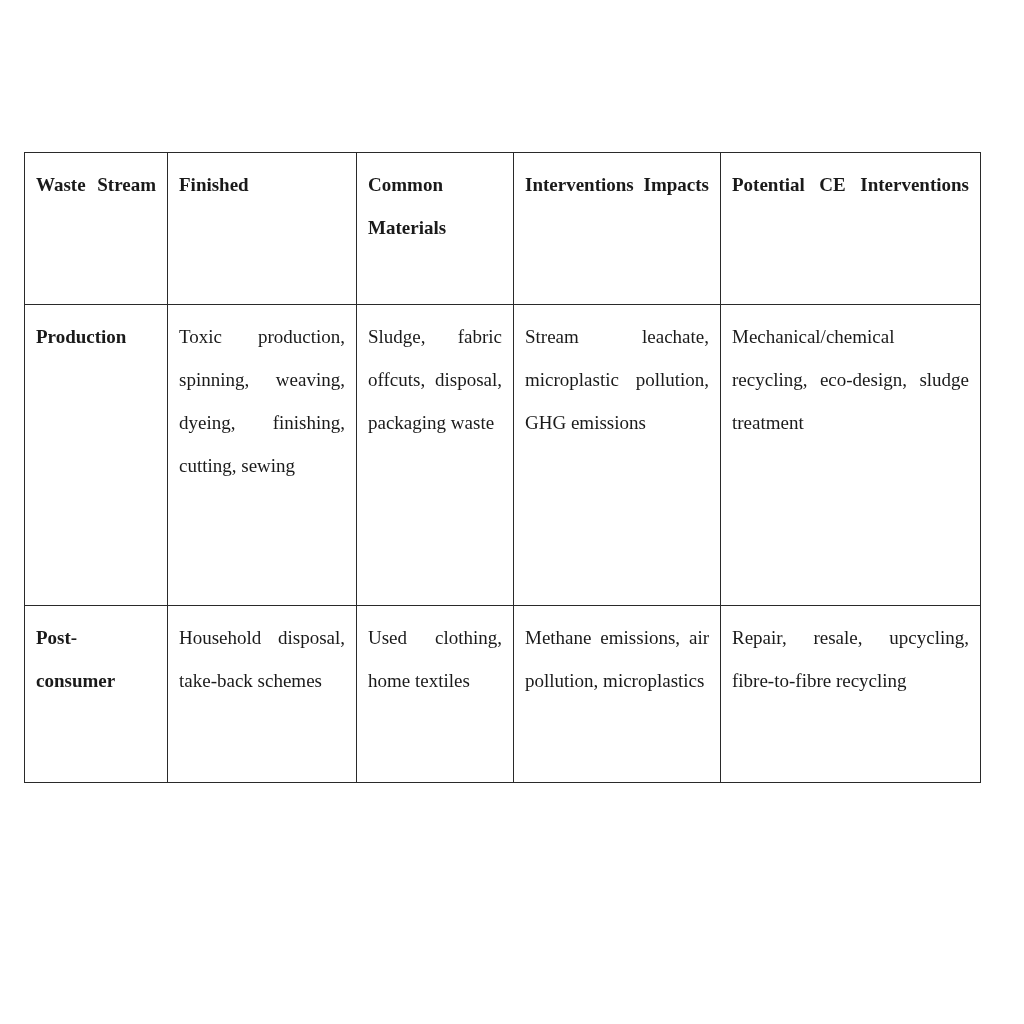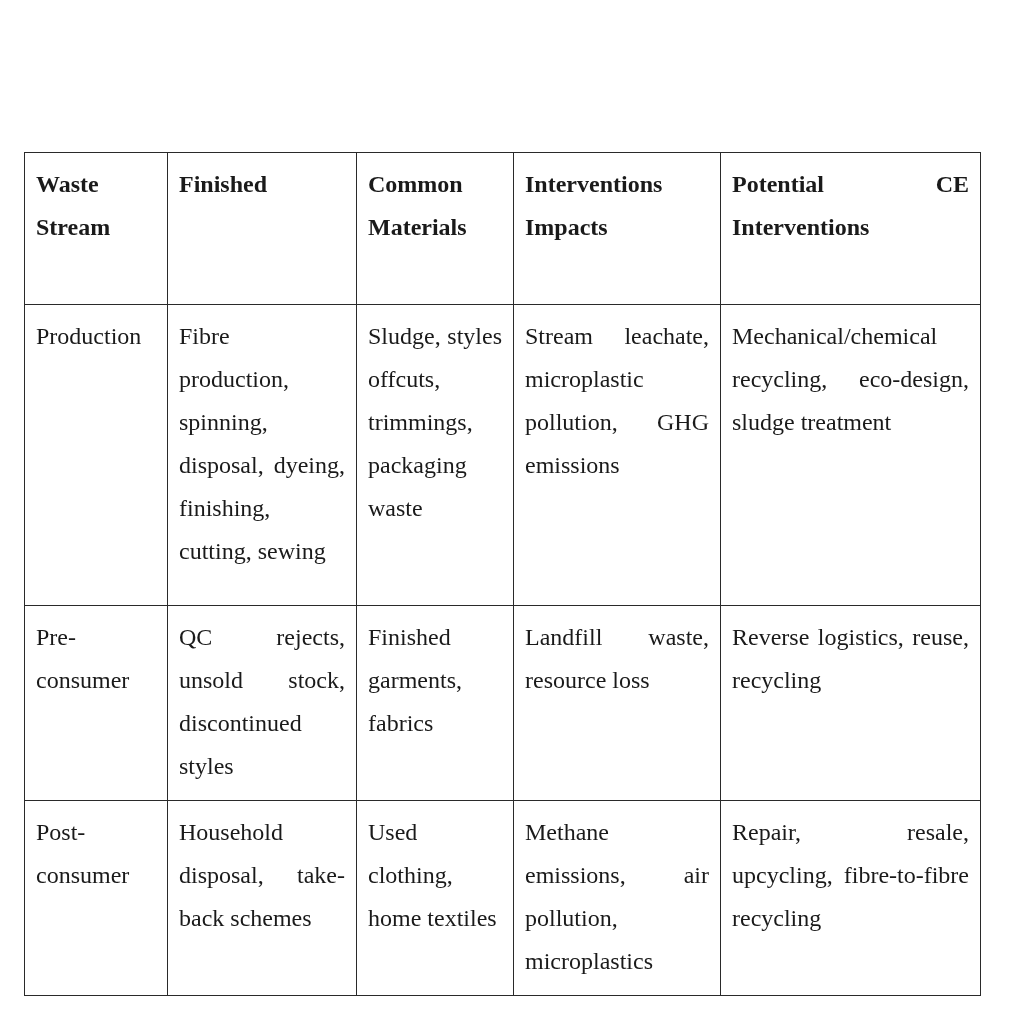--- a/index.html
+++ b/index.html
@@ -32,21 +32,21 @@
     width: 956px;
     border-collapse: collapse;
     table-layout: fixed;
     background: #ffffff;
   }
 
   .waste-table td {
     border: 1.5px solid #2a2a2a;
     vertical-align: top;
     padding: 10px 11px 12px 11px;
-    font-size: 24px;
+    font-size: 19px;
     line-height: 43px;
     text-align: justify;
     text-justify: inter-word;
     hyphens: none;
     word-break: break-word;
     overflow-wrap: anywhere;
   }
 
   
   .col-stream      { width: 143px; }
@@ -56,21 +56,21 @@
   .col-interventions { width: 260px; }
 
   
   .waste-table thead td,
   .header-cell {
     font-weight: bold;
   }
 
   
   .stream-label {
-    font-weight: normal;
+    font-weight: bold;
   }
 
   
   .justify-all::after {
     content: "";
     display: inline-block;
     width: 100%;
     height: 0;
   }
 
@@ -101,33 +101,26 @@
         <td class="header-cell justify-all">Common Materials</td>
         <td class="header-cell justify-all">Interventions Impacts</td>
         <td class="header-cell justify-all">Potential CE Interventions</td>
       </tr>
     </thead>
 
     <tbody>
 
       <tr class="row-production">
         <td class="stream-label justify-all">Production</td>
-        <td>Fibre production, spinning, disposal, dyeing, finishing, cutting, sewing</td>
-        <td>Sludge, styles offcuts, trimmings, packaging waste</td>
+        <td>Toxic production, spinning, weaving, dyeing, finishing, cutting, sewing</td>
+        <td>Sludge, fabric offcuts, disposal, packaging waste</td>
         <td>Stream leachate, microplastic pollution, GHG emissions</td>
         <td>Mechanical/chemical recycling, eco-design, sludge treatment</td>
       </tr>
 
-      <tr class="row-pre">
-        <td class="stream-label justify-all">Pre-consumer</td>
-        <td>QC rejects, unsold stock, discontinued styles</td>
-        <td>Finished garments, fabrics</td>
-        <td>Landfill waste, resource loss</td>
-        <td>Reverse logistics, reuse, recycling</td>
-      </tr>
 
       <tr class="row-post">
         <td class="stream-label justify-all">Post-consumer</td>
         <td>Household disposal, take-back schemes</td>
         <td>Used clothing, home textiles</td>
         <td>Methane emissions, air pollution, microplastics</td>
         <td>Repair, resale, upcycling, fibre-to-fibre recycling</td>
       </tr>
 
     </tbody>

